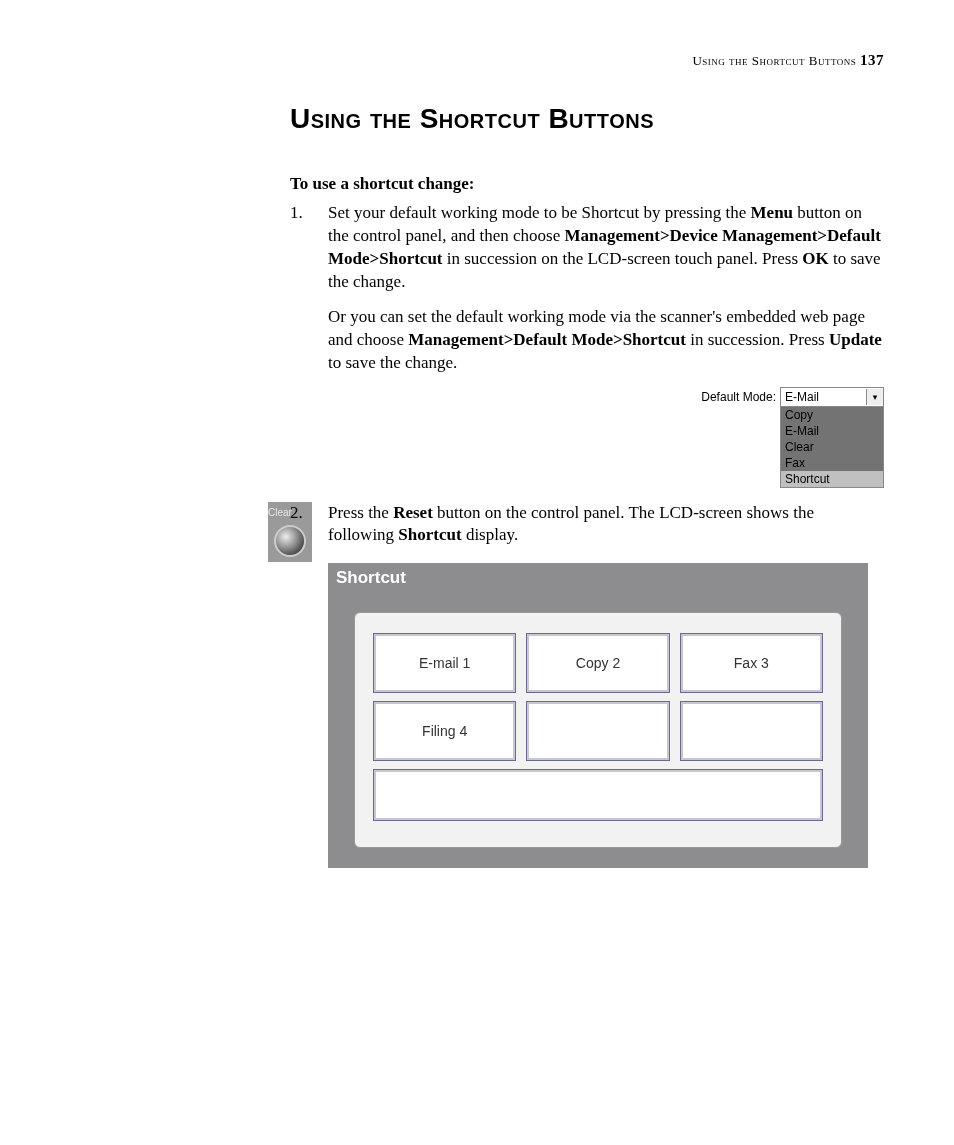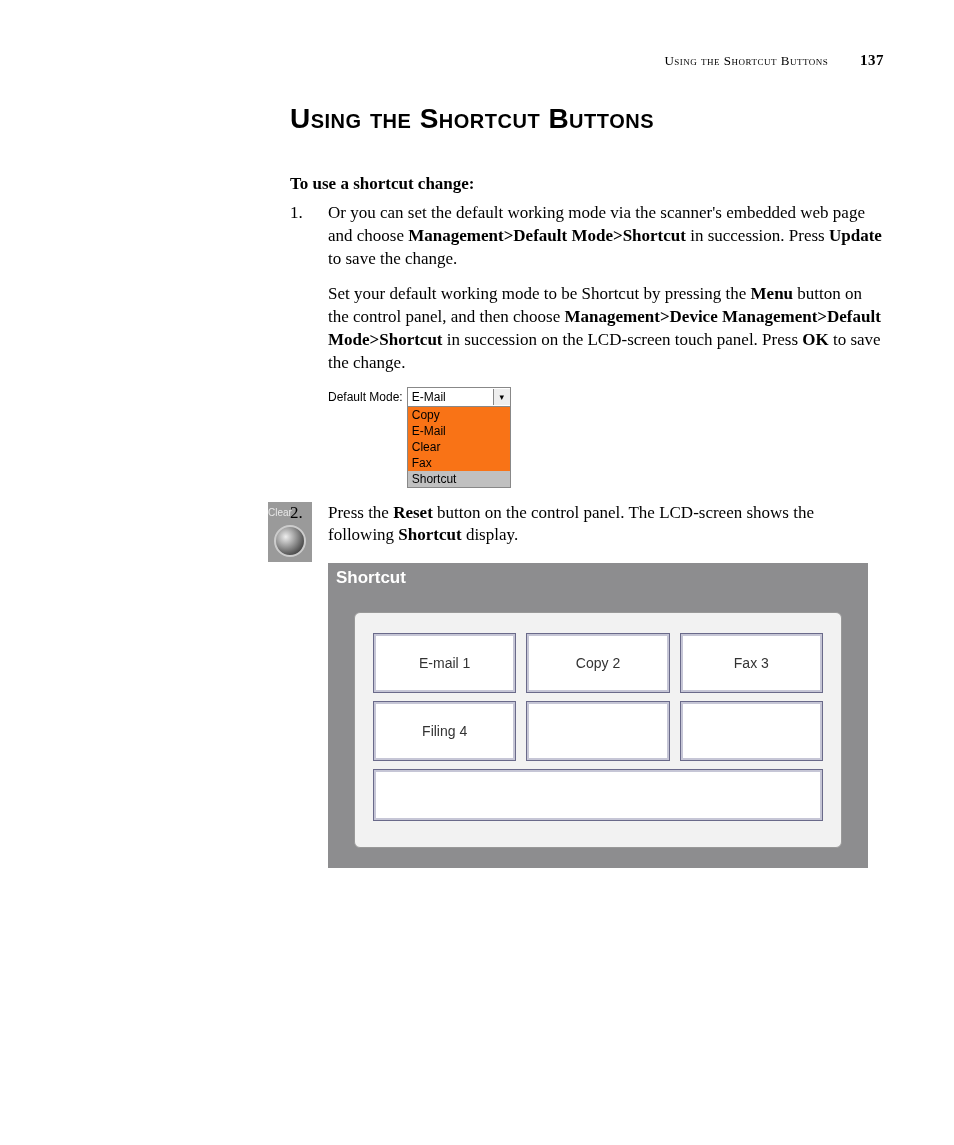--- a/index.html
+++ b/index.html
@@ -13,21 +13,21 @@
     color: #000;
     line-height: 1.35;
   }
   .running-head {
     text-align: right;
     font-size: 13px;
     letter-spacing: 0.5px;
     margin-bottom: 30px;
   }
   .running-head .label { font-variant: small-caps; }
-  .running-head .page { font-weight: bold; font-size: 15px; margin-left: 28px; }
+  .running-head .page { font-weight: bold; font-size: 15px; margin-left: 0; }
   .content-col { margin-left: 250px; }
   h1.section-title {
     font-family: Arial, Helvetica, sans-serif;
     font-variant: small-caps;
     font-weight: 900;
     font-size: 28px;
     letter-spacing: 0.5px;
     margin: 20px 0 35px 0;
   }
   .subhead { font-weight: bold; margin-bottom: 6px; }
@@ -42,21 +42,21 @@
     position: absolute;
     left: 0;
     top: 0;
   }
   ol.steps p { margin: 0 0 12px 0; }
   .b { font-weight: bold; }
 
   
   .dropdown-fig {
     display: flex;
-    justify-content: flex-start;
+    justify-content: flex-end;
     align-items: flex-start;
     margin: 8px 0 12px 0;
     font-family: Arial, sans-serif;
     font-size: 12px;
   }
   .dropdown-fig .label { margin-right: 4px; padding-top: 2px; }
   .dropdown-box { width: 104px; }
   .dd-selected {
     border: 1px solid #888;
     background: #fff;
@@ -71,21 +71,21 @@
     width: 16px; height: 16px;
     border-left: 1px solid #888;
     background: #eee;
     display: flex; justify-content:center; align-items:center;
     font-size: 9px;
     margin-right: -4px;
   }
   .dd-list {
     border: 1px solid #888;
     border-top: none;
-    background: #f97316;
+    background: #737373;
   }
   .dd-list .item { padding: 0 4px; line-height: 16px; }
   .dd-list .item.selected { background: #c0c0c0; }
 
   .note-block {
     border-top: 2px solid #000;
     border-bottom: 2px solid #000;
     padding: 10px 0;
     margin: 14px 0 22px 0;
   }
@@ -159,24 +159,24 @@
 <div class="content-col">
 
   <h1 class="section-title">Using the Shortcut Buttons</h1>
 
   <p class="subhead">To use a shortcut change:</p>
 
   <ol class="steps">
     <li>
       <span class="num">1.</span>
       <p>
-        <span>Or you can set the default working mode via the scanner's embedded web page and choose </span><span class="b">Management&gt;Default Mode&gt;Shortcut</span><span> in succession. Press </span><span class="b">Update</span><span> to save the change.</span>
+        <span>Set your default working mode to be Shortcut by pressing the </span><span class="b">Menu</span><span> button on the control panel, and then choose </span><span class="b">Management&gt;Device Management&gt;Default Mode&gt;Shortcut</span><span> in succession on the LCD-screen touch panel. Press </span><span class="b">OK</span><span> to save the change.</span>
       </p>
       <p>
-        <span>Set your default working mode to be Shortcut by pressing the </span><span class="b">Menu</span><span> button on the control panel, and then choose </span><span class="b">Management&gt;Device Management&gt;Default Mode&gt;Shortcut</span><span> in succession on the LCD-screen touch panel. Press </span><span class="b">OK</span><span> to save the change.</span>
+        <span>Or you can set the default working mode via the scanner's embedded web page and choose </span><span class="b">Management&gt;Default Mode&gt;Shortcut</span><span> in succession. Press </span><span class="b">Update</span><span> to save the change.</span>
       </p>
 
       <div class="dropdown-fig">
         <span class="label">Default Mode:</span>
         <div class="dropdown-box">
           <div class="dd-selected">
             <span>E-Mail</span>
             <span class="dd-arrow">▾</span>
           </div>
           <div class="dd-list">

